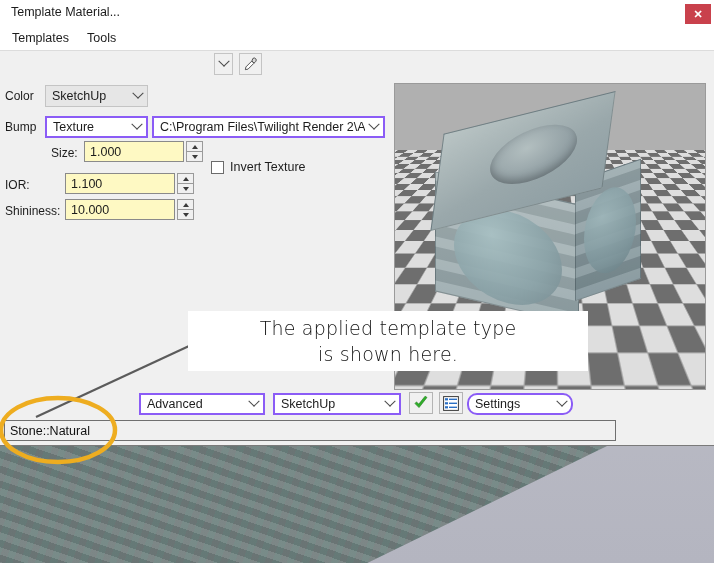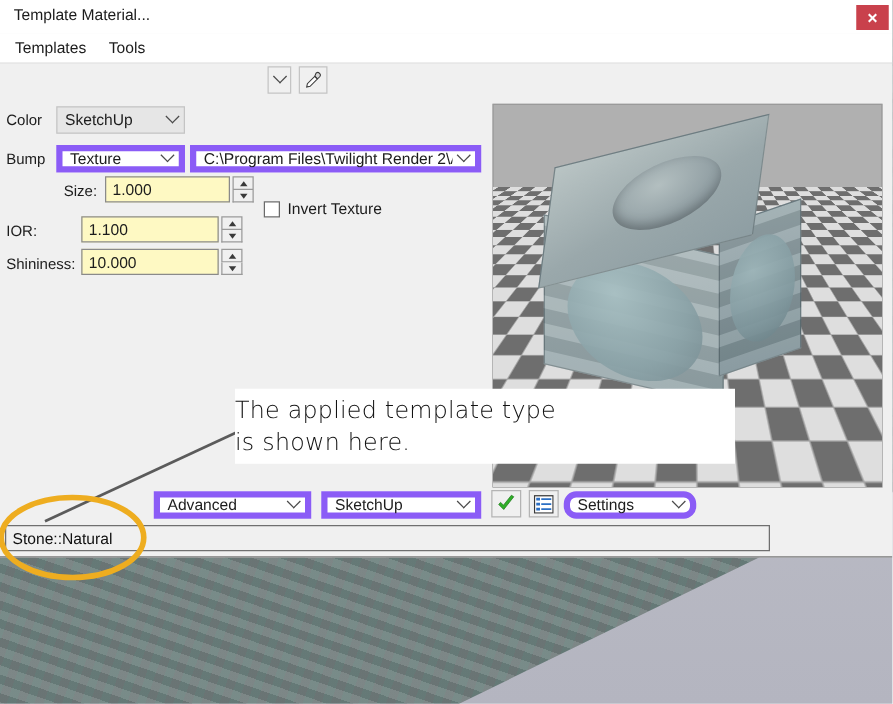--- a/index.html
+++ b/index.html
@@ -115,21 +115,21 @@
 
   
   .param-label {
     position: absolute;
     font-size: 12px; color: #1c1c1c;
   }
   .combo {
     position: absolute;
     height: 22px;
     background: #ffffff;
-    border: 5px solid #8b5cf6;
+    border: 2px solid #8b5cf6;
     box-sizing: border-box;
     display: flex; align-items: center;
     cursor: pointer;
   }
   .combo.disabled {
     background: #e6e6e6;
     border: 1px solid #c4c4c4;
     color: #1c1c1c;
   }
   .combo .combo-text {
@@ -265,21 +265,21 @@
   .cube-side-sphere {
     position: absolute; left: 8px; top: 18px;
     width: 52px; height: 84px;
     border-radius: 50%;
     background: radial-gradient(circle at 35% 30%, #9db5b9 0%, #7e969c 65%, #6a8086 100%);
     opacity: 0.9;
   }
 
   
   .bottombar {
-    position: absolute; left: 0; top: 392px; width: 567px; height: 26px;
+    position: absolute; left: 16px; top: 392px; width: 567px; height: 26px;
   }
   .icon-btn {
     position: absolute; top: 0px;
     width: 24px; height: 22px;
     background: #f0f0f0;
     border: 1px solid #b4b4b4;
     box-sizing: border-box;
     display: flex; align-items: center; justify-content: center;
     cursor: pointer;
   }
@@ -296,21 +296,21 @@
   .statusbar span {
     font-size: 12.5px; color: #101010; padding-left: 5px;
   }
 
   
   .callout {
     position: absolute; left: 188px; top: 311px;
     width: 400px; height: 60px;
     background: #ffffff;
     display: flex; flex-direction: column;
-    justify-content: center;
+    align-items: center; justify-content: center;
   }
   .callout-line {
     font-family: "DejaVu Sans", sans-serif;
     font-size: 19px;
     font-weight: 300;
     color: #121212;
     line-height: 26px;
     letter-spacing: 0.2px;
   }
   .anno-svg {

